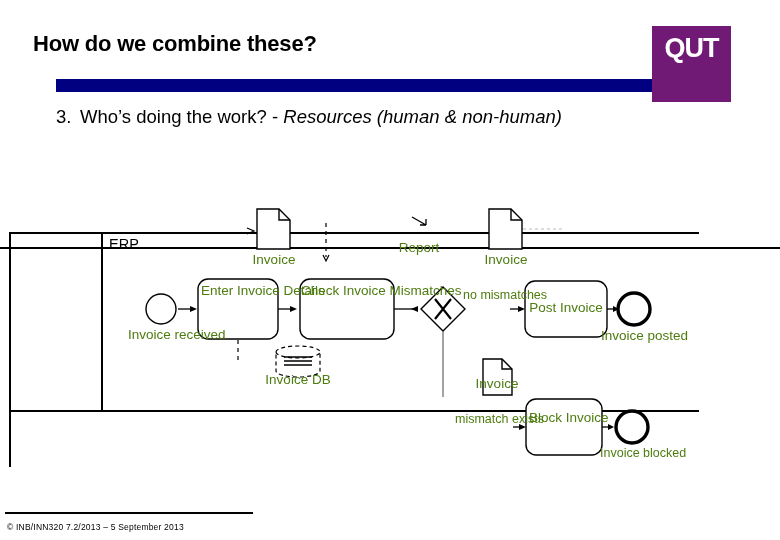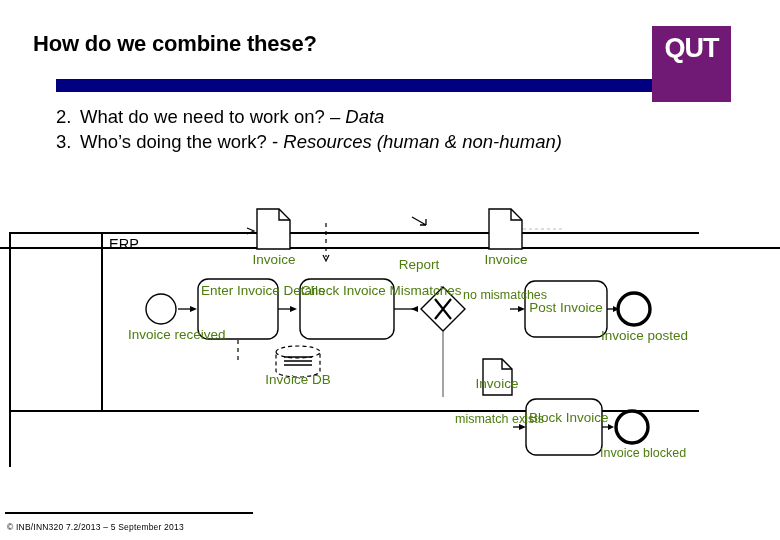--- a/index.html
+++ b/index.html
@@ -73,23 +73,20 @@
 <body>
 
 <div class="slide-title">How do we combine these?</div>
 <div class="title-rule"></div>
 <div class="qut-logo">
   <div class="qut-logo-text">QUT</div>
 </div>
 
 <div class="bullets">
   <div class="bullet-row">
-    <span class="bullet-num">2.</span><span>What do we need to work on? – </span><span class="bullet-em">Data</span>
-  </div>
-  <div class="bullet-row">
     <span class="bullet-num">3.</span><span>Who’s doing the work? - </span><span class="bullet-em">Resources (human &amp; non-human)</span>
   </div>
 </div>
 
 <div class="diagram">
 
   <div class="hr-top"></div>
 
   <div class="pool">
     <div class="pool-left-edge"></div>
@@ -172,21 +169,21 @@
       <rect x="526" y="199" width="76" height="56" rx="10" ry="10" fill="#fff" stroke="#000" stroke-width="1.4"></rect>
 
       <path d="M602 227 h8" stroke="#000" stroke-width="1.3"></path>
       <path d="M608 224 l6 3 l-6 3 z" fill="#000" stroke="none"></path>
 
       <circle cx="632" cy="227" r="16" fill="#fff" stroke="#000" stroke-width="3.4"></circle>
     </g>
   </svg>
 
   <div class="nodelabel" style="left:244px;top:52px;width:60px;">Invoice</div>
-  <div class="nodelabel" style="left:392px;top:57px;width:54px;">Report</div>
+  <div class="nodelabel" style="left:392px;top:40px;width:54px;">Report</div>
   <div class="nodelabel" style="left:476px;top:52px;width:60px;">Invoice</div>
   <div class="nodelabel" style="left:259px;top:172px;width:78px;">Invoice DB</div>
   <div class="nodelabel" style="left:467px;top:176px;width:60px;">Invoice</div>
 
   <div class="nodelabel" style="left:128px;top:127px;width:66px;">Invoice received</div>
   <div class="nodelabel" style="left:601px;top:128px;width:66px;">Invoice posted</div>
   <div class="nodelabel small" style="left:600px;top:246px;width:66px;">Invoice blocked</div>
 
   <div class="nodelabel" style="left:201px;top:83px;width:74px;">Enter Invoice Details</div>
   <div class="nodelabel" style="left:301px;top:83px;width:92px;">Check Invoice Mismatches</div>

